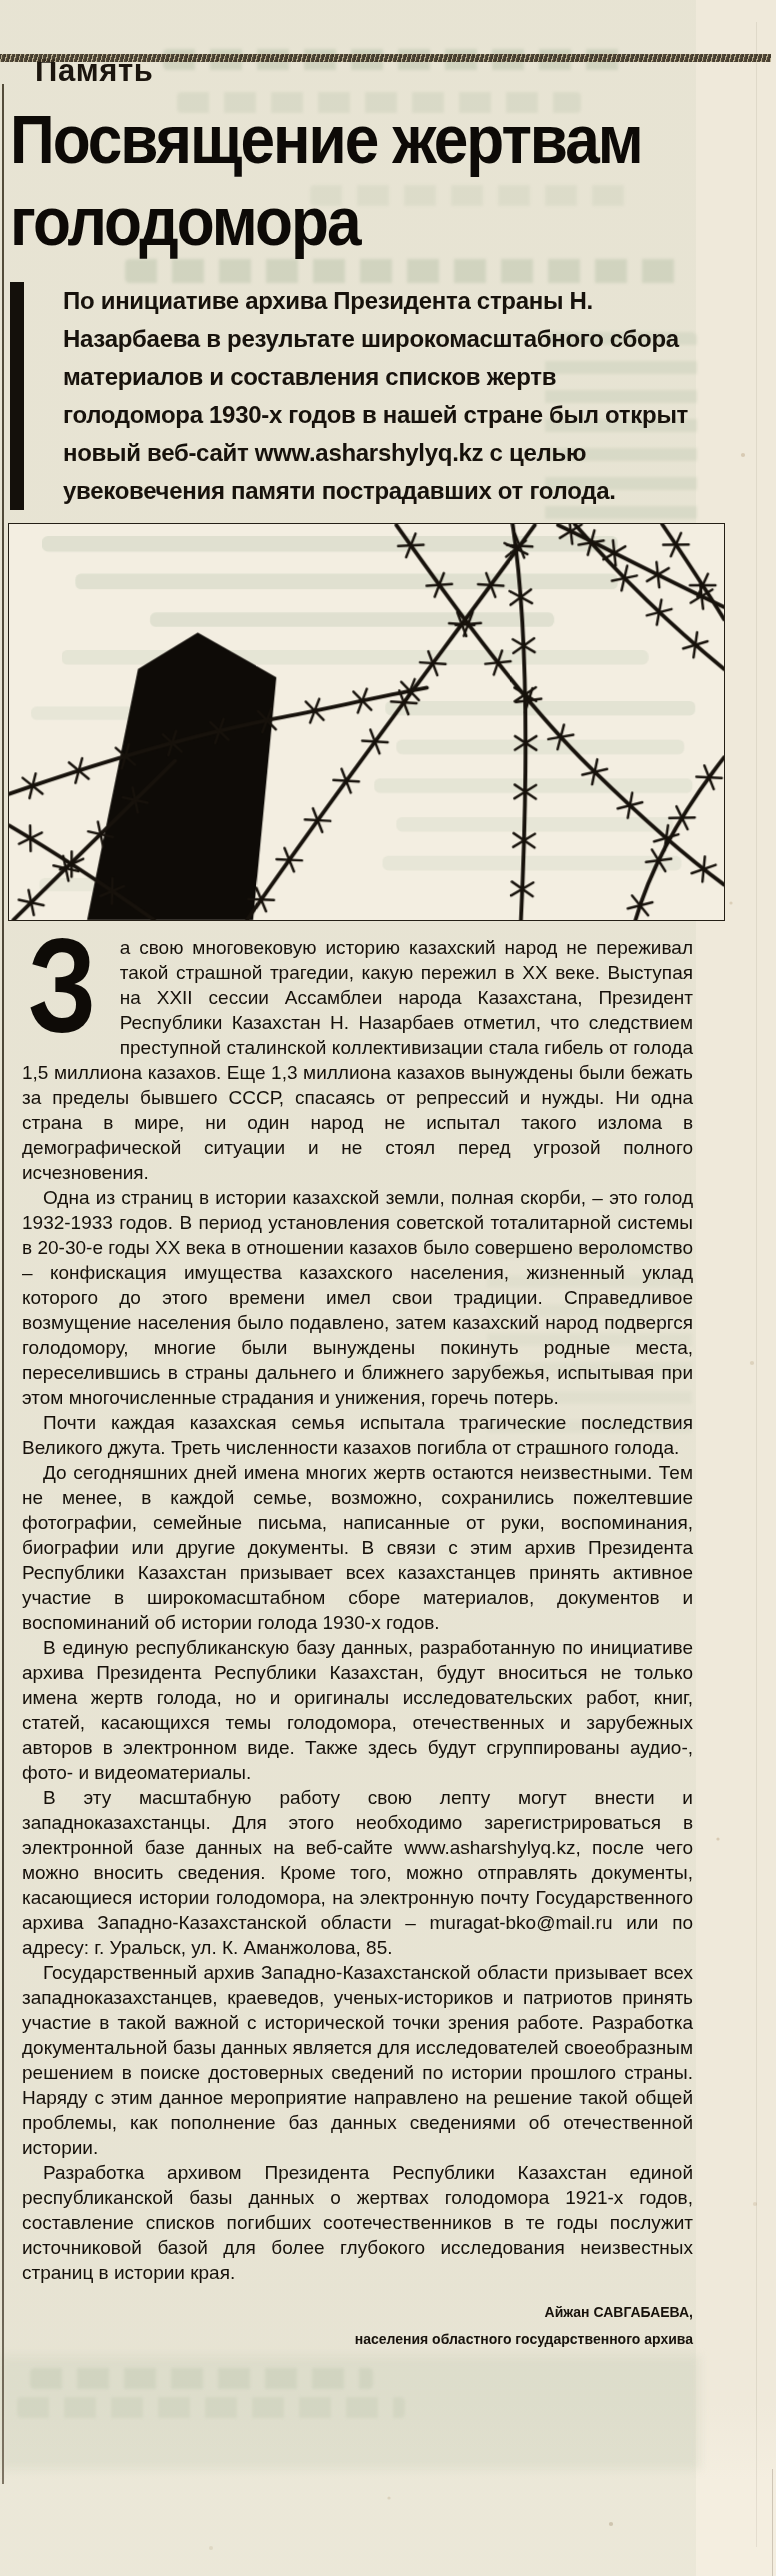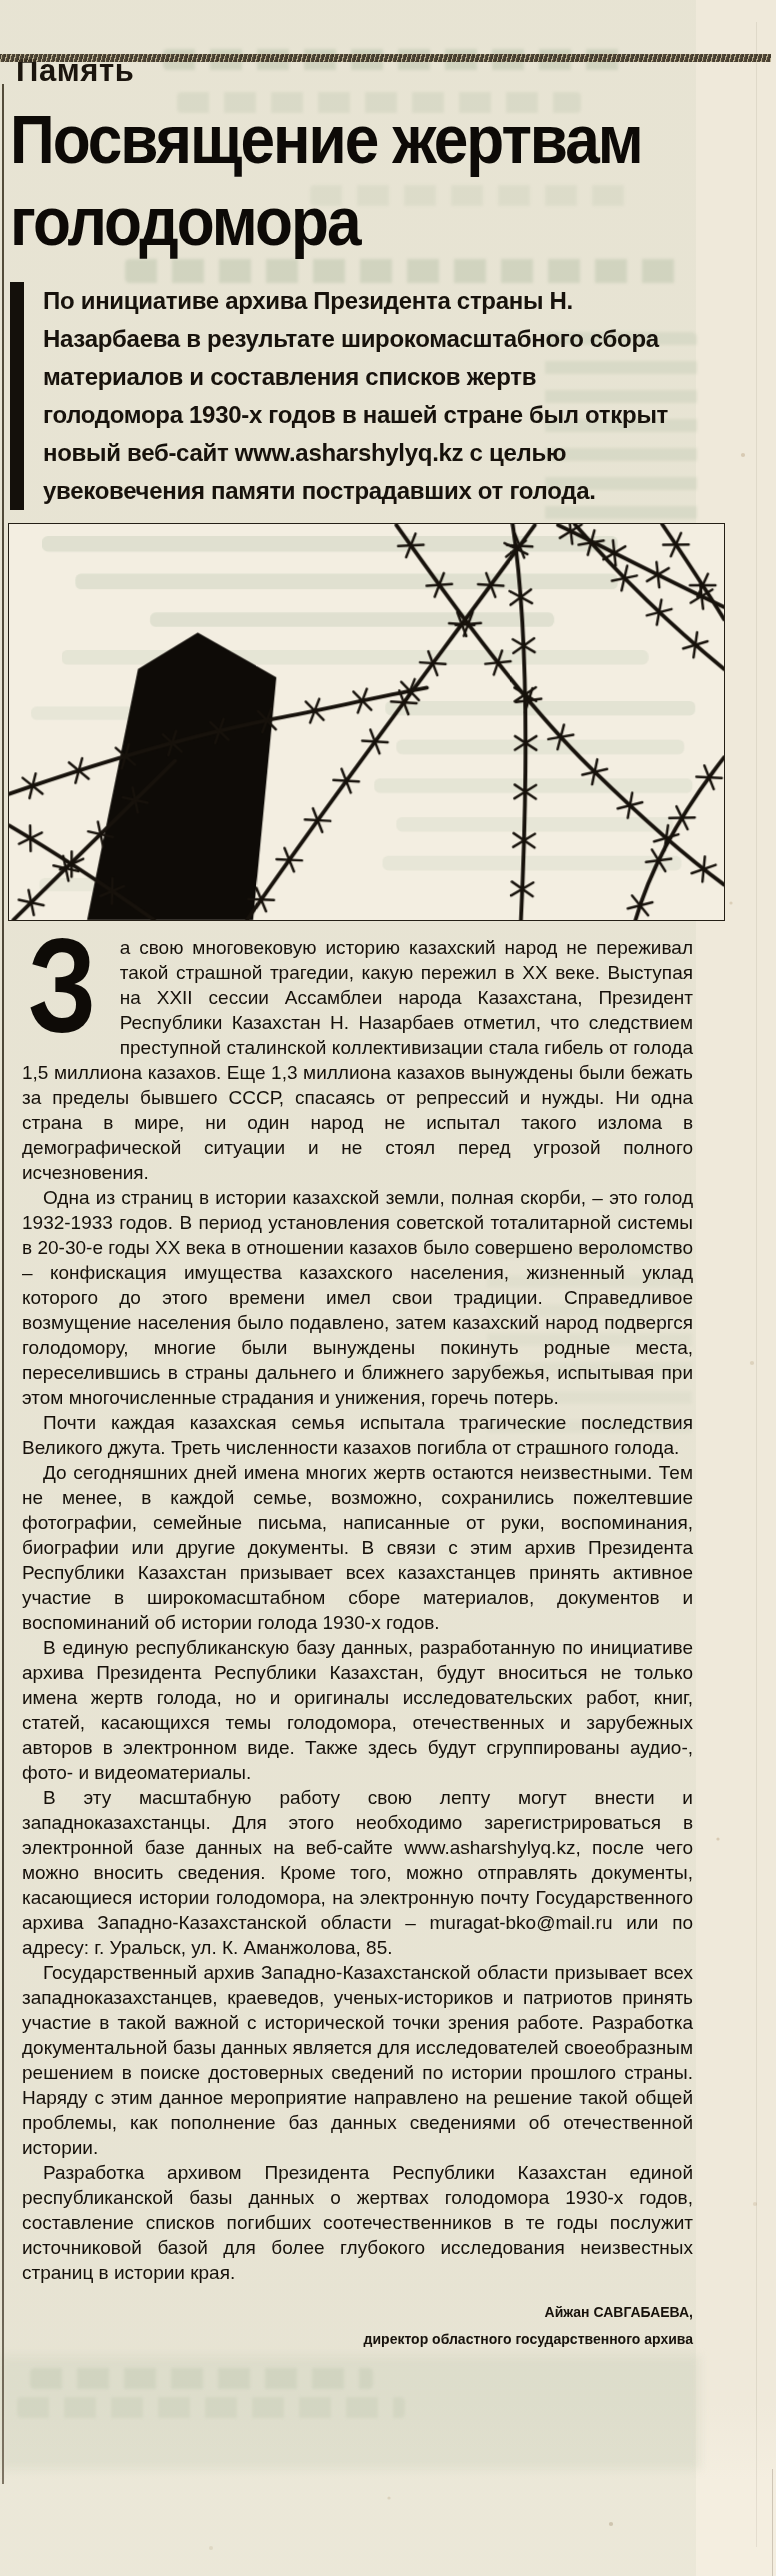--- a/index.html
+++ b/index.html
@@ -22,37 +22,37 @@
     opacity:.92;
   }
   
   .left-rule{
     position:absolute;left:2.2px;top:30px;width:1.7px;height:2400px;z-index:3;
     background:linear-gradient(180deg,#39311f,#2c261a 80%,#6b6150);
     opacity:.85;
   }
   
   .kicker{
-    margin:54px 0 0 16px;
+    margin:54px 0 0 35px;
     font-size:31px;line-height:34px;font-weight:700;
     letter-spacing:0.6px;color:#1b150e;
   }
   
   .headline{margin:11px 0 0 10px;font-weight:700;color:#0d0a07;}
   .headline .hl{
     display:inline-block;white-space:nowrap;
     font-size:69px;line-height:82px;letter-spacing:-2.2px;
     transform:scaleX(.9);transform-origin:left center;
   }
   
   .lead{
     margin:19px 0 0 10px;
     width:628px;
     border-left:14.4px solid #14100b;
-    padding-left:19px;
+    padding-left:39px;
     font-size:24px;line-height:38px;font-weight:700;
     letter-spacing:-0.3px;color:#17120c;
   }
   
   .photo{
     position:relative;
     margin:13.3px 0 0 7.8px;
     width:715px;height:396px;
     border:1.7px solid #241f16;
     background:#f3eee1;
@@ -288,22 +288,22 @@
     </div>
 
     <div class="body-text">
       <p class="first"><span class="dropcap">З</span><span>а свою многовековую историю казахский народ не переживал такой страшной трагедии, какую пережил в XX веке. Выступая на XXII сессии Ассамблеи народа Казахстана, Президент Республики Казахстан Н. Назарбаев отметил, что следствием преступной сталинской коллективизации стала гибель от голода 1,5 миллиона казахов. Еще 1,3 миллиона казахов вынуждены были бежать за пределы бывшего СССР, спасаясь от репрессий и нужды. Ни одна страна в мире, ни один народ не испытал такого излома в демографической ситуации и не стоял перед угрозой полного исчезновения.</span></p>
       <p>Одна из страниц в истории казахской земли, полная скорби, – это голод 1932-1933 годов. В период установления советской тоталитарной системы в 20-30-е годы XX века в отношении казахов было совершено вероломство – конфискация имущества казахского населения, жизненный уклад которого до этого времени имел свои традиции. Справедливое возмущение населения было подавлено, затем казахский народ подвергся голодомору, многие были вынуждены покинуть родные места, переселившись в страны дальнего и ближнего зарубежья, испытывая при этом многочисленные страдания и унижения, горечь потерь.</p>
       <p>Почти каждая казахская семья испытала трагические последствия Великого джута. Треть численности казахов погибла от страшного голода.</p>
       <p>До сегодняшних дней имена многих жертв остаются неизвестными. Тем не менее, в каждой семье, возможно, сохранились пожелтевшие фотографии, семейные письма, написанные от руки, воспоминания, биографии или другие документы. В связи с этим архив Президента Республики Казахстан призывает всех казахстанцев принять активное участие в широкомасштабном сборе материалов, документов и воспоминаний об истории голода 1930-х годов.</p>
       <p>В единую республиканскую базу данных, разработанную по инициативе архива Президента Республики Казахстан, будут вноситься не только имена жертв голода, но и оригиналы исследовательских работ, книг, статей, касающихся темы голодомора, отечественных и зарубежных авторов в электронном виде. Также здесь будут сгруппированы аудио-, фото- и видеоматериалы.</p>
       <p>В эту масштабную работу свою лепту могут внести и западноказахстанцы. Для этого необходимо зарегистрироваться в электронной базе данных на веб-сайте www.asharshylyq.kz, после чего можно вносить сведения. Кроме того, можно отправлять документы, касающиеся истории голодомора, на электронную почту Государственного архива Западно-Казахстанской области – muragat-bko@mail.ru или по адресу: г. Уральск, ул. К. Аманжолова, 85.</p>
       <p>Государственный архив Западно-Казахстанской области призывает всех западноказахстанцев, краеведов, ученых-историков и патриотов принять участие в такой важной с исторической точки зрения работе. Разработка документальной базы данных является для исследователей своеобразным решением в поиске достоверных сведений по истории прошлого страны. Наряду с этим данное мероприятие направлено на решение такой общей проблемы, как пополнение баз данных сведениями об отечественной истории.</p>
-      <p>Разработка архивом Президента Республики Казахстан единой республиканской базы данных о жертвах голодомора 1930-х годов, составление списков погибших соотечественников в те годы послужит источниковой базой для более глубокого исследования неизвестных страниц в истории края.</p>
+      <p>Разработка архивом Президента Республики Казахстан единой республиканской базы данных о жертвах голодомора 1921-х годов, составление списков погибших соотечественников в те годы послужит источниковой базой для более глубокого исследования неизвестных страниц в истории края.</p>
     </div>
 
     <div class="signature">
       <div>Айжан САВГАБАЕВА,</div>
-      <div>директор областного государственного архива</div>
+      <div>населения областного государственного архива</div>
     </div>
   </div>
 </div>
 
 
 </body></html>

